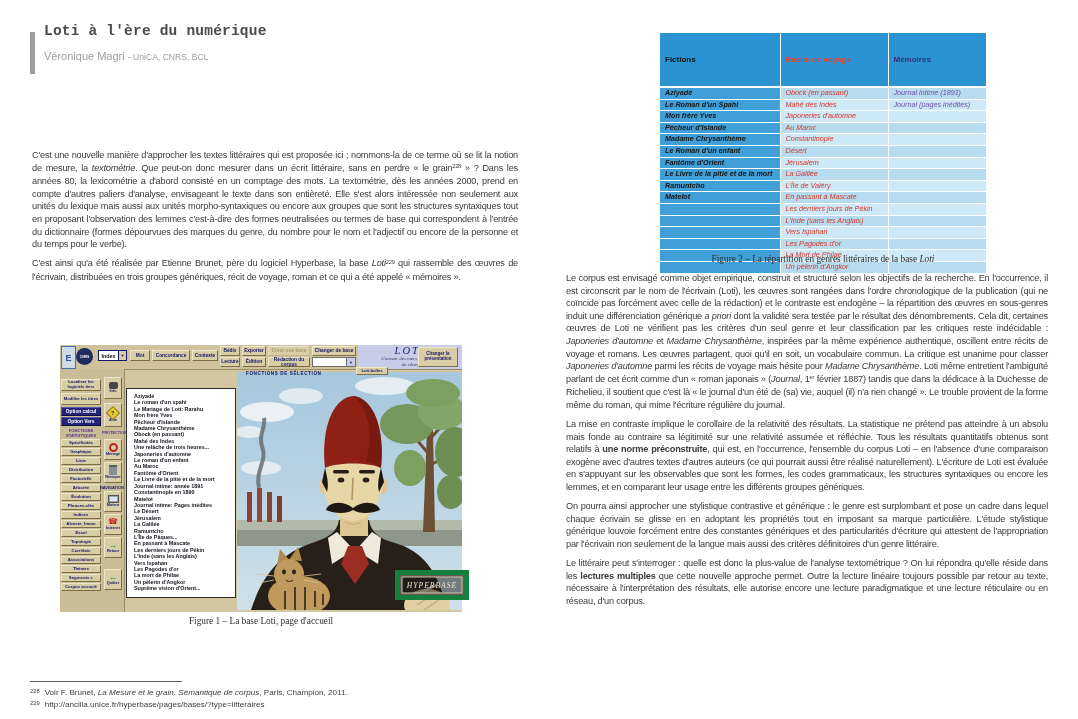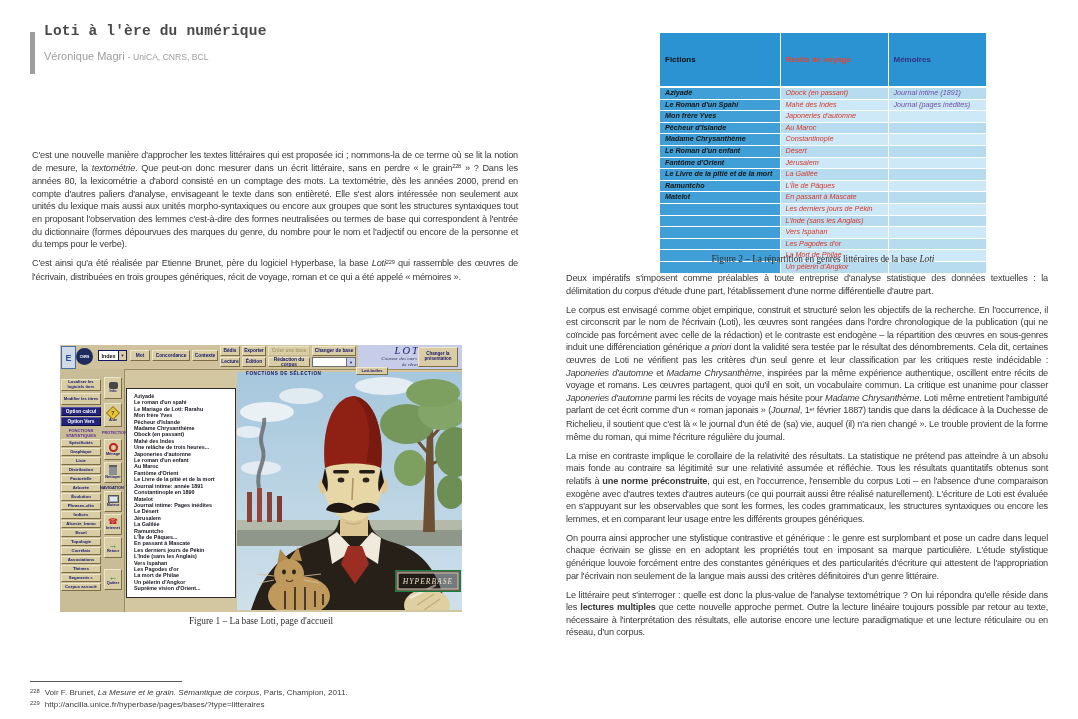--- a/index.html
+++ b/index.html
@@ -94,21 +94,21 @@
   .g-moteur{width:11px;height:8px;background:#9aa0b4;border:1px solid #555;box-sizing:border-box;
             display:flex;align-items:center;justify-content:center;}
   .g-moteur i{display:block;width:7px;height:4px;background:#dfe6ee;}
   .g-phone{color:#c22020;font-size:8px;line-height:8px;}
   .g-arrow{font-size:9px;line-height:8px;font-weight:700;color:#1f8c2f;}
   .booklist{position:absolute;left:66px;top:43px;width:110px;height:210px;background:#fff;
             border:1px solid #2b2b2b;box-sizing:border-box;padding:4px 2px 0 7px;overflow:hidden;}
   .booklist div{font-size:5.4px;line-height:6.4px;font-weight:700;color:#14141e;white-space:nowrap;}
   .painting{position:absolute;left:177px;top:27px;width:225px;height:238px;}
   .stamp{position:absolute;left:335px;top:225px;width:64px;height:20px;background:rgba(28,24,18,.5);
-         border:1px solid #15803d;box-shadow:inset 0 0 0 1.5px rgba(28,24,18,.6), inset 0 0 0 2.5px #cfc5ae;
+         border:5px solid #15803d;box-shadow:inset 0 0 0 1.5px rgba(28,24,18,.6), inset 0 0 0 2.5px #cfc5ae;
          display:flex;align-items:center;justify-content:center;}
   .stamp span{font-family:"Liberation Serif",serif;font-style:italic;font-size:7.6px;letter-spacing:1px;color:#eae2ce;}
   .lotibulles{left:296px;top:22px;width:32px;height:8px;z-index:4;font-size:4.2px;}
   .sel-lbl{left:186px;top:26px;z-index:4;letter-spacing:.6px;}
 </style>
 </head>
 <body>
 
 <div class="page">
 
@@ -395,21 +395,21 @@
             <td>Jérusalem</td>
             <td></td>
           </tr>
           <tr>
             <td>Le Livre de la pitié et de la mort</td>
             <td>La Galilée</td>
             <td></td>
           </tr>
           <tr class="alt">
             <td>Ramuntcho</td>
-            <td>L'Île de Pâques</td>
+            <td>L'Île de Valéry</td>
             <td></td>
           </tr>
           <tr>
             <td>Matelot</td>
             <td>En passant à Mascate</td>
             <td></td>
           </tr>
           <tr class="alt">
             <td></td>
             <td>Les derniers jours de Pékin</td>
@@ -439,20 +439,19 @@
             <td></td>
             <td>Un pèlerin d'Angkor</td>
             <td></td>
           </tr>
         </tbody>
     </table>
   </div>
   <div class="abs figcap cap2"><span>Figure 2 – La répartition en genres littéraires de la base </span><span class="seg-i">Loti</span></div>
 
   <div class="abs bodycol bodycol-right">
-    <p class="para"><span>Deux impératifs s'imposent comme préalables à toute entreprise d'analyse statistique des données textuelles : la délimitation du corpus d'étude d'une part, l'établissement d'une norme différentielle d'autre part.</span></p>
     <p class="para"><span>Le corpus est envisagé comme objet empirique, construit et structuré selon les objectifs de la recherche. En l'occurrence, il est circonscrit par le nom de l'écrivain (Loti), les œuvres sont rangées dans l'ordre chronologique de la publication (qui ne coïncide pas forcément avec celle de la rédaction) et le contraste est endogène – la répartition des œuvres en sous-genres induit une différenciation générique </span><span class="seg-i">a priori</span><span> dont la validité sera testée par le résultat des dénombrements. Cela dit, certaines œuvres de Loti ne vérifient pas les critères d'un seul genre et leur classification par les critiques reste indécidable : </span><span class="seg-i">Japoneries d'automne</span><span> et </span><span class="seg-i">Madame Chrysanthème</span><span>, inspirées par la même expérience authentique, oscillent entre récits de voyage et romans. Les œuvres partagent, quoi qu'il en soit, un vocabulaire commun. La critique est unanime pour classer </span><span class="seg-i">Japoneries d'automne</span><span> parmi les récits de voyage mais hésite pour </span><span class="seg-i">Madame Chrysanthème</span><span>. Loti même entretient l'ambiguïté parlant de cet écrit comme d'un « roman japonais » (</span><span class="seg-i">Journal</span><span>, 1</span><span class="seg-sup">er</span><span> février 1887) tandis que dans la dédicace à la Duchesse de Richelieu, il soutient que c'est là « le journal d'un été de (sa) vie, auquel (il) n'a rien changé ». Le trouble provient de la forme même du roman, qui mime l'écriture régulière du journal.</span></p>
     <p class="para"><span>La mise en contraste implique le corollaire de la relativité des résultats. La statistique ne prétend pas atteindre à un absolu mais fonde au contraire sa légitimité sur une relativité assumée et réfléchie. Tous les résultats quantitatifs obtenus sont relatifs à </span><span class="seg-b">une norme préconstruite</span><span>, qui est, en l'occurrence, l'ensemble du corpus Loti – en l'absence d'une comparaison exogène avec d'autres textes d'autres auteurs (ce qui pourrait aussi être réalisé naturellement). L'écriture de Loti est évaluée en s'appuyant sur les observables que sont les formes, les codes grammaticaux, les structures syntaxiques ou encore les lemmes, et en comparant leur usage entre les différents groupes génériques.</span></p>
     <p class="para"><span>On pourra ainsi approcher une stylistique contrastive et générique : le genre est surplombant et pose un cadre dans lequel chaque écrivain se glisse en en adoptant les propriétés tout en imposant sa marque particulière. L'étude stylistique générique louvoie forcément entre des constantes génériques et des particularités d'écriture qui attestent de l'appropriation par l'écrivain non seulement de la langue mais aussi des critères définitoires d'un genre littéraire.</span></p>
     <p class="para"><span>Le littéraire peut s'interroger : quelle est donc la plus-value de l'analyse textométrique ? On lui répondra qu'elle réside dans les </span><span class="seg-b">lectures multiples</span><span> que cette nouvelle approche permet. Outre la lecture linéaire toujours possible par retour au texte, nécessaire à l'interprétation des résultats, elle autorise encore une lecture paradigmatique et une lecture réticulaire ou en réseau, d'un corpus.</span></p>
   </div>
 
 </div>
 
 </body></html>

